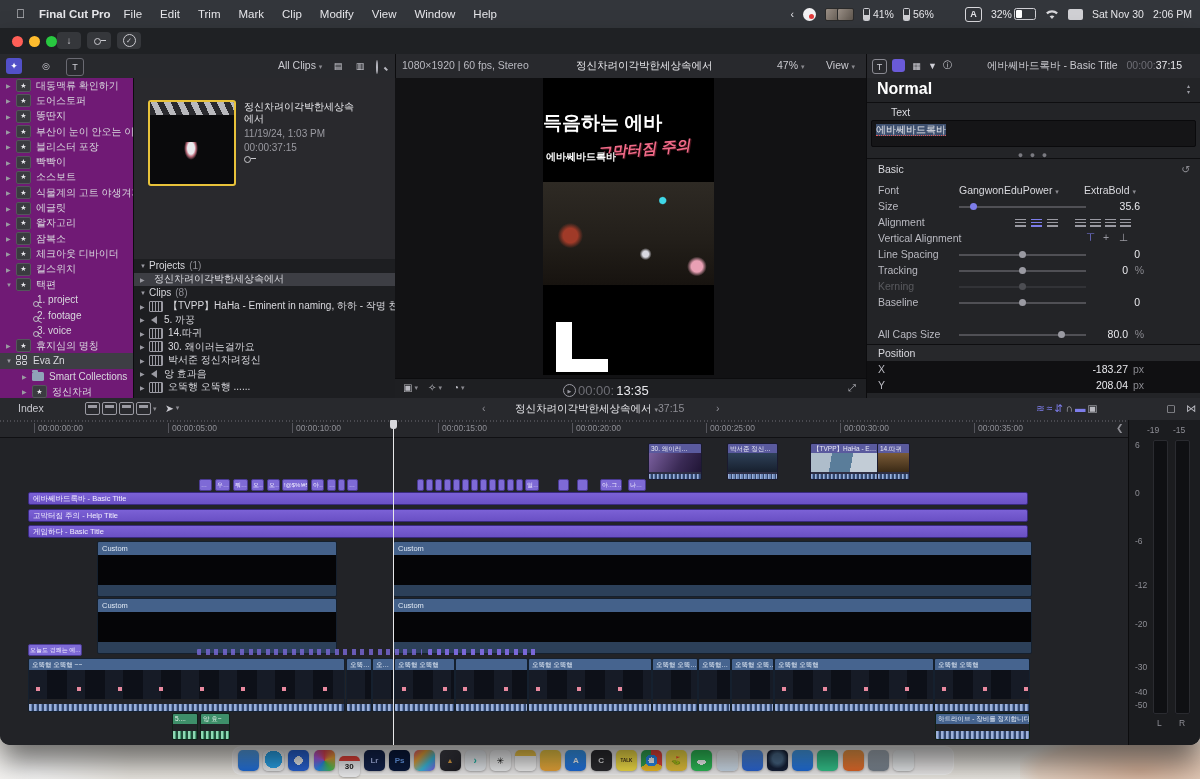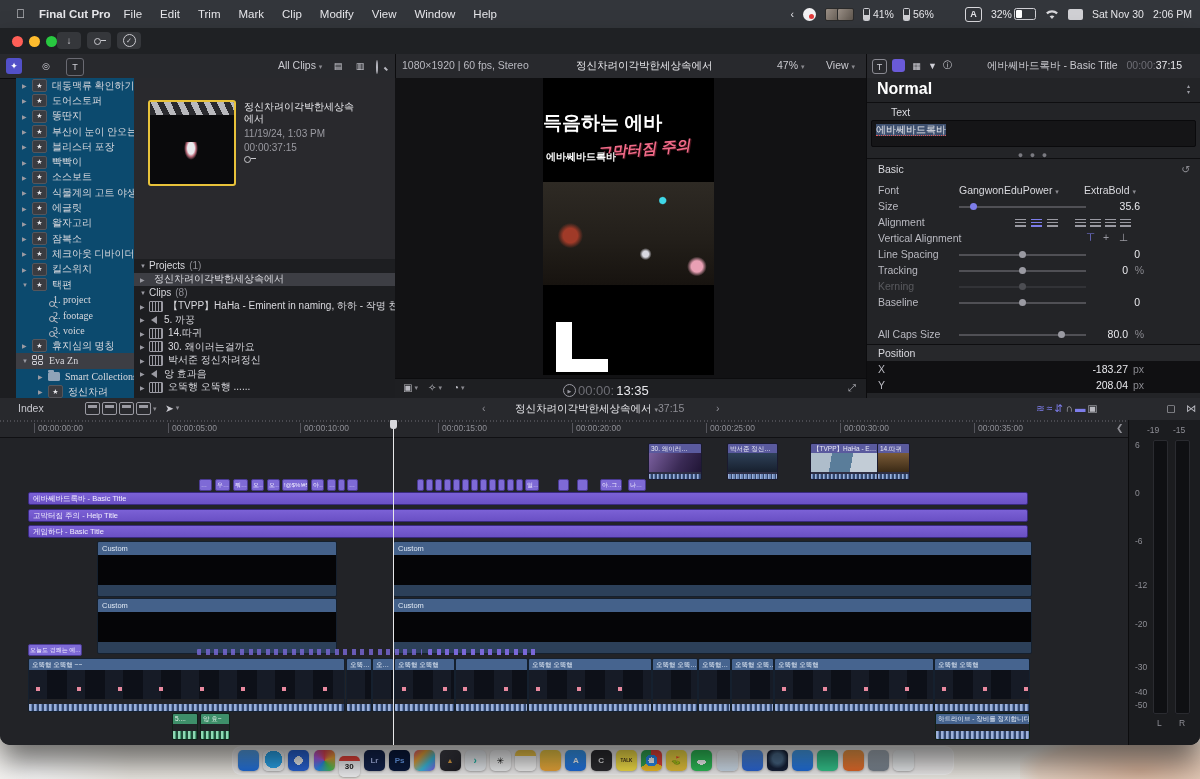--- a/index.html
+++ b/index.html
@@ -46,21 +46,21 @@
   .i-check{width:11px;height:11px;border:1.2px solid #c9c9ce;border-radius:50%;font-size:7px;display:flex;align-items:center;justify-content:center;color:#c9c9ce;}
   
   #toolbar{position:absolute;left:0;top:26px;width:1200px;height:24px;background:#28292d;border-bottom:1px solid #0c0c0e;font-size:10.5px;color:#c9c9cf;}
   .tb-sep{position:absolute;top:0;bottom:0;width:1px;background:#0c0c0e;}
   .sq-ico{position:absolute;top:4px;width:16px;height:16px;border-radius:3px;display:flex;align-items:center;justify-content:center;font-size:9px;color:#cfcfd6;}
   .lens{width:8px;height:8px;border:1.6px solid #b8b8c0;border-radius:50%;position:relative;}
   .lens::after{content:"";position:absolute;left:7px;top:7px;width:4px;height:1.6px;background:#b8b8c0;transform:rotate(45deg);}
   .clap{width:13px;height:10px;background:#9a9aa2;border-radius:2px;position:relative;overflow:hidden;}
   .clap::before{content:"";position:absolute;left:0;top:0;right:0;height:4px;background:repeating-linear-gradient(60deg,#55555c 0 2px,#c6c6cc 2px 4px);}
   
-  #sidebar{position:absolute;left:16px;top:50px;width:133px;height:320px;background:#0c4a6e;border-right:1px solid #0c0c0e;overflow:hidden;font-family:Liberation Serif, serif;}
+  #sidebar{position:absolute;left:0;top:50px;width:133px;height:320px;background:#701a75;border-right:1px solid #0c0c0e;overflow:hidden;}
   .sb-row{position:relative;height:15.3px;display:flex;align-items:center;font-size:10px;color:#d9d9de;white-space:nowrap;padding-left:6px;}
   .sb-row .arr{width:10px;font-size:6px;color:#9a9aa2;flex:0 0 auto;}
   .sb-ico{flex:0 0 auto;margin-right:5px;}
   .i-star{width:13px;height:11px;background:#3a3b40;border:1px solid #55565c;border-radius:2px;color:#e8e8ec;font-size:7px;display:flex;align-items:center;justify-content:center;}
   .i-kkey{width:11px;height:11px;position:relative;}
   .i-kkey::before{content:"";position:absolute;left:1px;top:1px;width:4px;height:4px;border:1.3px solid #b9b9c0;border-radius:50%;}
   .i-kkey::after{content:"";position:absolute;left:5px;top:6px;width:5px;height:1.3px;background:#b9b9c0;transform:rotate(35deg);}
   .i-grid{width:12px;height:11px;display:grid;grid-template-columns:5px 5px;grid-template-rows:4.5px 4.5px;gap:1px;}
   .i-grid i{border:1px solid #c9c9cf;border-radius:1px;}
   .i-folder{width:12px;height:9px;background:#8fa3b8;border-radius:1.5px;position:relative;}
@@ -682,21 +682,21 @@
       </span>
       <span class="abs" style="left:1166px;top:4px;color:#b9b9c0">▢</span>
       <span class="abs" style="left:1186px;top:4px;color:#b9b9c0">⋈</span>
     </div>
 
     <div id="timeline">
       <div id="ruler">
 
       <span class="rl" style="left: 34px;">00:00:00:00</span>
           <span class="rl" style="left: 168px;">00:00:05:00</span>
-          <span class="rl" style="left: 300px;">00:00:10:00</span>
+          <span class="rl" style="left: 292px;">00:00:10:00</span>
           <span class="rl" style="left: 438px;">00:00:15:00</span>
           <span class="rl" style="left: 572px;">00:00:20:00</span>
           <span class="rl" style="left: 706px;">00:00:25:00</span>
           <span class="rl" style="left: 840px;">00:00:30:00</span>
           <span class="rl" style="left: 974px;">00:00:35:00</span>
         </div>
 
       <div>
 
           <div class="cclip" style="left: 648px; width: 52px;">

